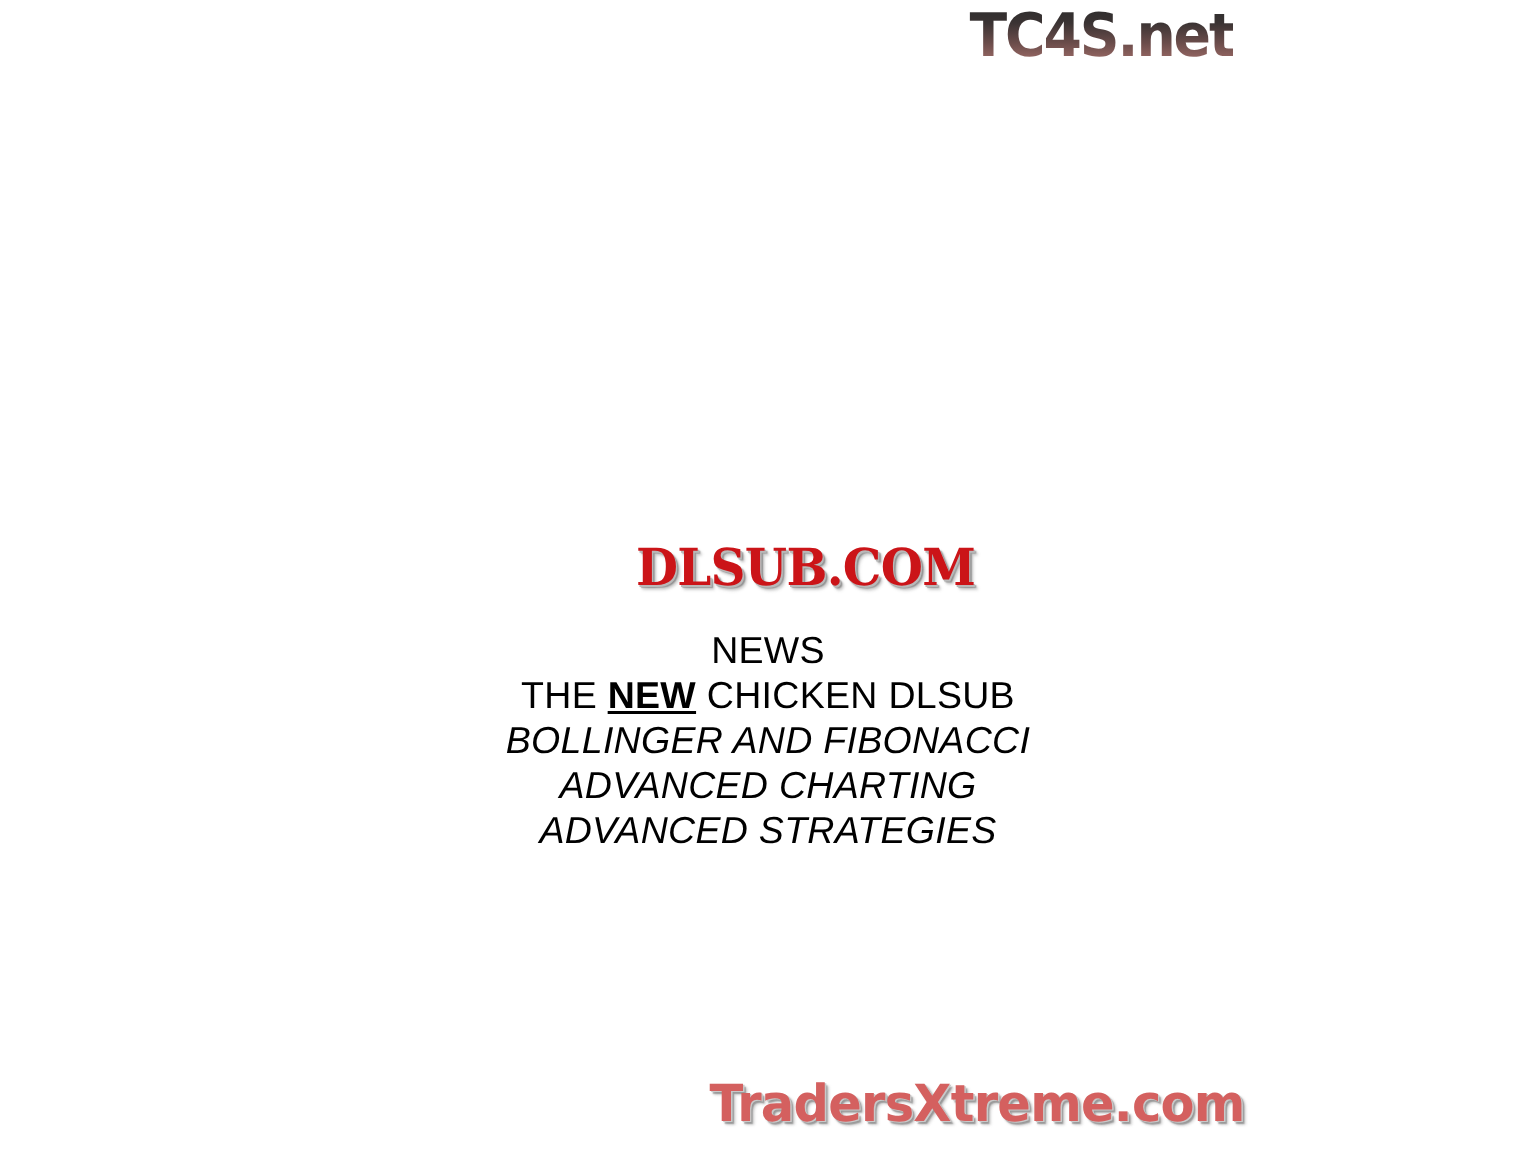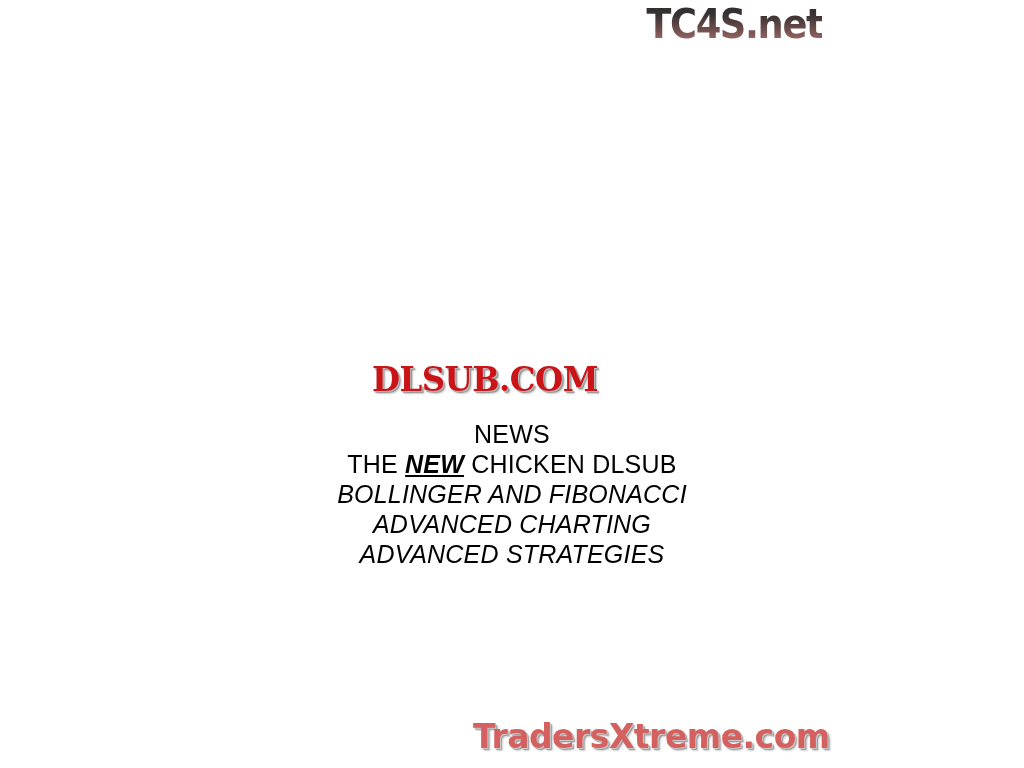--- a/index.html
+++ b/index.html
@@ -82,32 +82,31 @@
     font-size: 25px;
     line-height: 30px;
     color: #000000;
     white-space: nowrap;
     letter-spacing: 0.2px;
   }
   #body-block .body-line.italic {
     font-style: italic;
   }
   #body-block .kw {
-    font-style: italic;
     font-weight: 700;
     text-decoration: underline;
   }
 
   
   #watermark-dlsub {
     position: absolute;
     left: 366px;
     top: 360px;
     width: 290px;
-    text-align: left;
+    text-align: right;
     pointer-events: none;
   }
   #watermark-dlsub .wm-text {
     display: inline-block;
     font-family: "DejaVu Serif", serif;
     font-weight: 700;
     font-size: 34px;
     line-height: 38px;
     letter-spacing: -0.5px;
     color: #cb1418;

